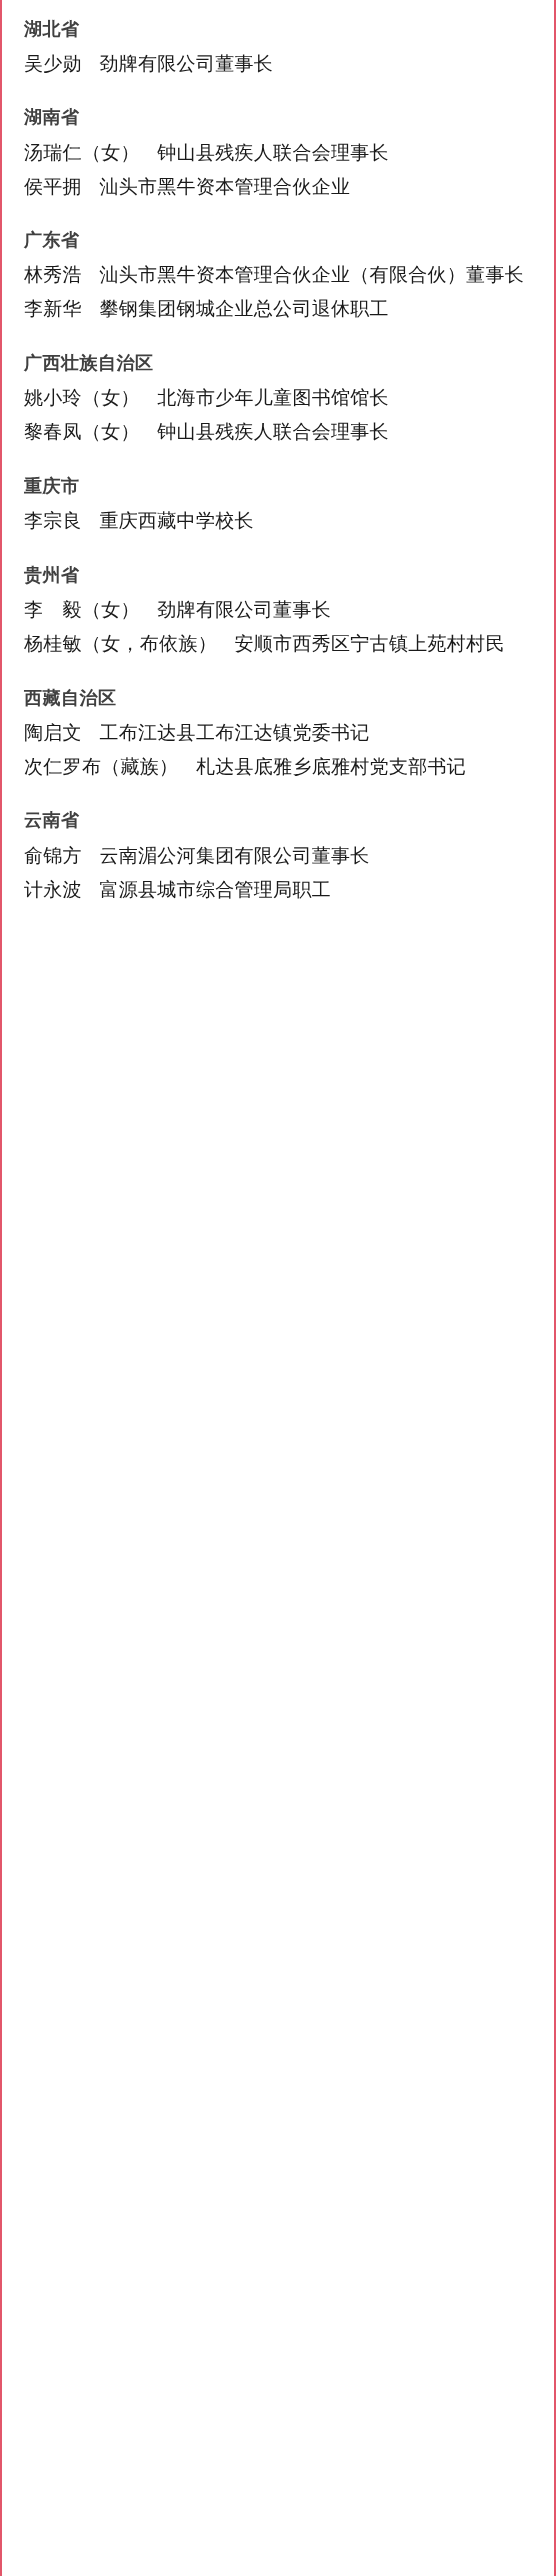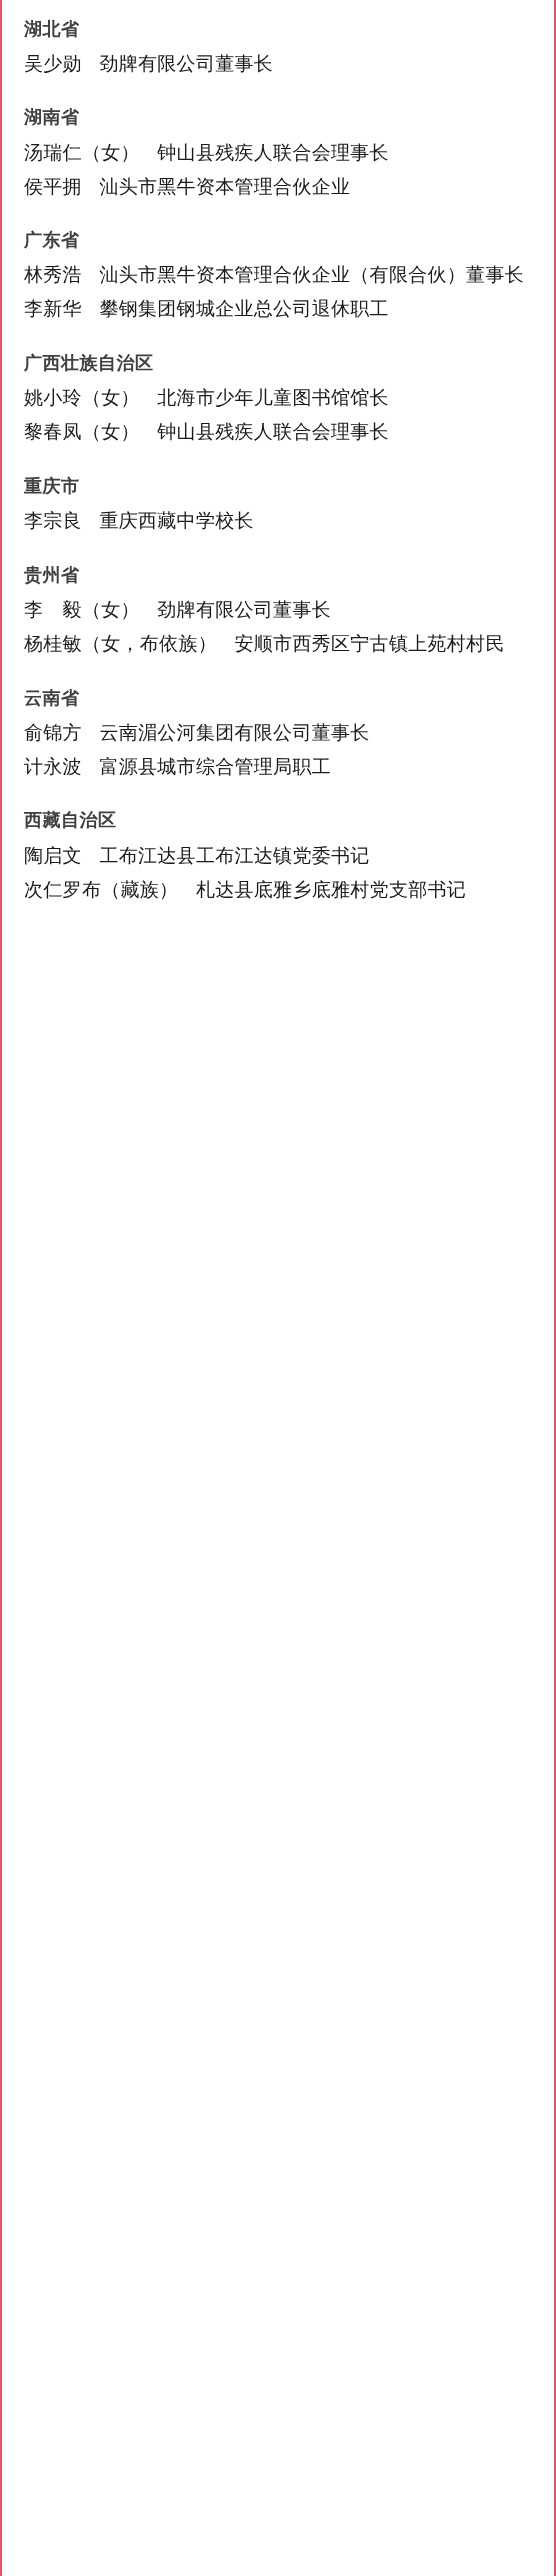--- a/index.html
+++ b/index.html
@@ -91,24 +91,24 @@
       <div class="province-block">
         <div class="province-name">重庆市</div>
         <div class="entry"><span class="name">李宗良</span><span class="gap"></span><span class="title">重庆西藏中学校长</span></div>
       </div>
       <div class="province-block">
         <div class="province-name">贵州省</div>
         <div class="entry"><span class="name">李　毅（女）</span><span class="gap"></span><span class="title">劲牌有限公司董事长</span></div>
         <div class="entry"><span class="name">杨桂敏（女，布依族）</span><span class="gap"></span><span class="title">安顺市西秀区宁古镇上苑村村民</span></div>
       </div>
       <div class="province-block">
+        <div class="province-name">西藏自治区</div>
+        <div class="entry"><span class="name">陶启文</span><span class="gap"></span><span class="title">工布江达县工布江达镇党委书记</span></div>
+        <div class="entry"><span class="name">次仁罗布（藏族）</span><span class="gap"></span><span class="title">札达县底雅乡底雅村党支部书记</span></div>
+      </div>
+      <div class="province-block">
         <div class="province-name">云南省</div>
         <div class="entry"><span class="name">俞锦方</span><span class="gap"></span><span class="title">云南湄公河集团有限公司董事长</span></div>
         <div class="entry"><span class="name">计永波</span><span class="gap"></span><span class="title">富源县城市综合管理局职工</span></div>
-      </div>
-      <div class="province-block">
-        <div class="province-name">西藏自治区</div>
-        <div class="entry"><span class="name">陶启文</span><span class="gap"></span><span class="title">工布江达县工布江达镇党委书记</span></div>
-        <div class="entry"><span class="name">次仁罗布（藏族）</span><span class="gap"></span><span class="title">札达县底雅乡底雅村党支部书记</span></div>
       </div>
     </div>
 </div>
 
 
 </body></html>

